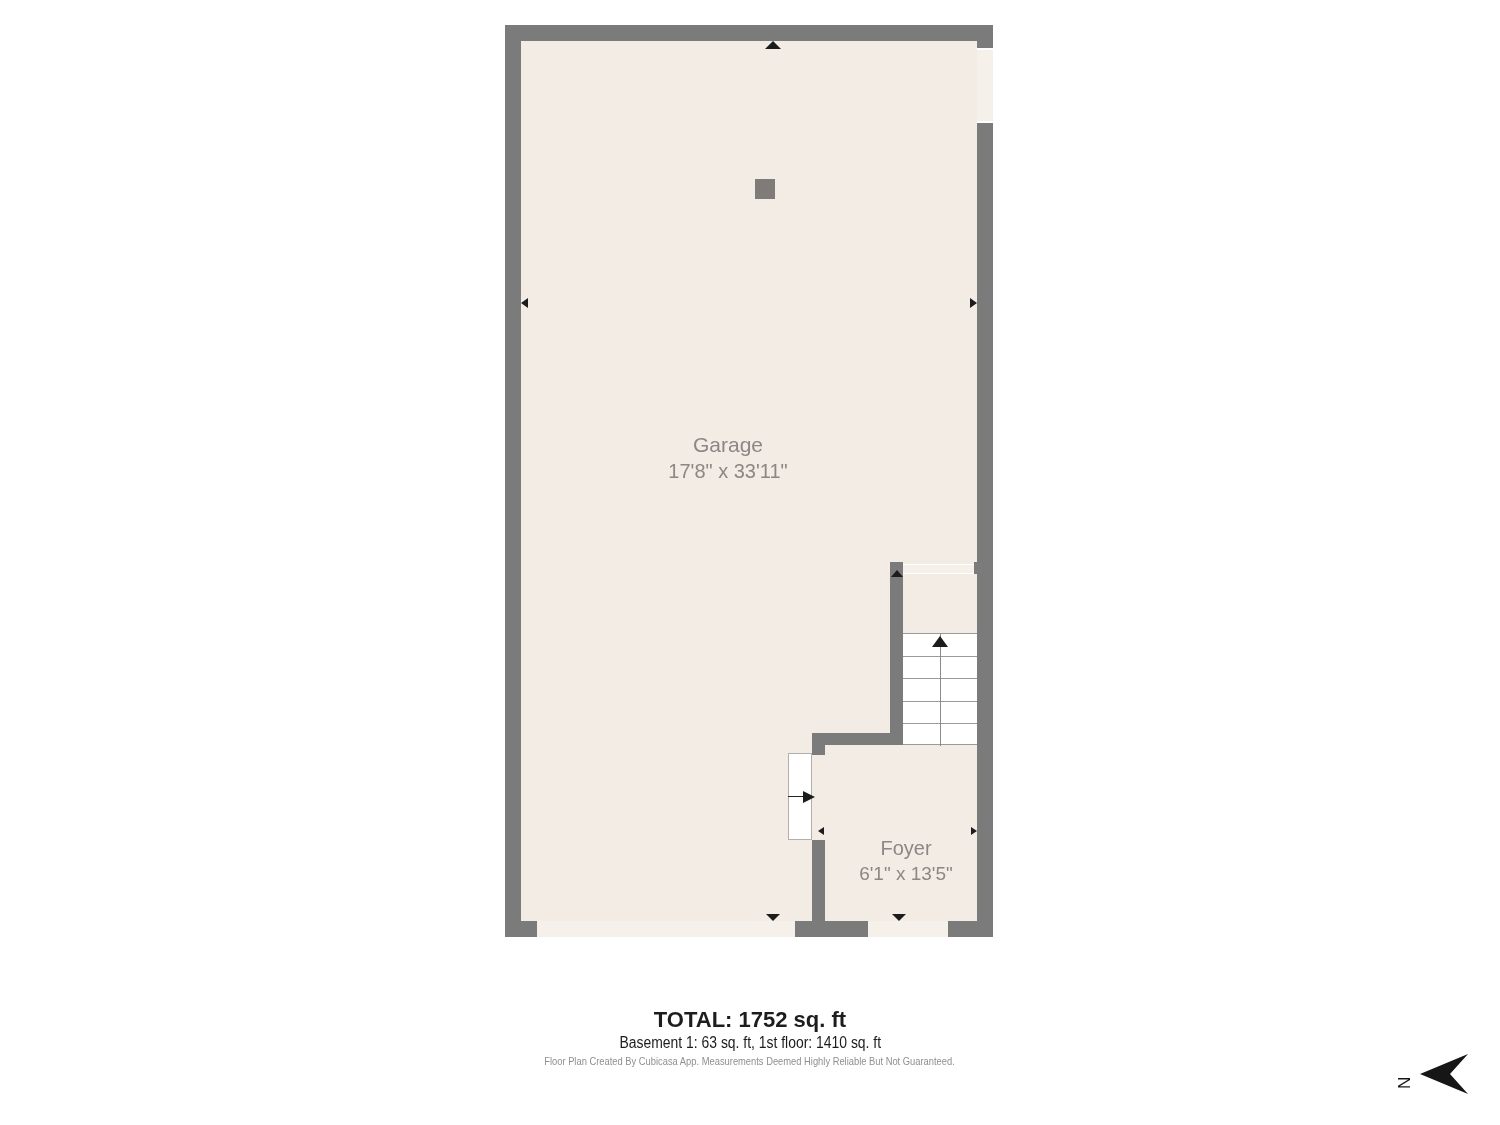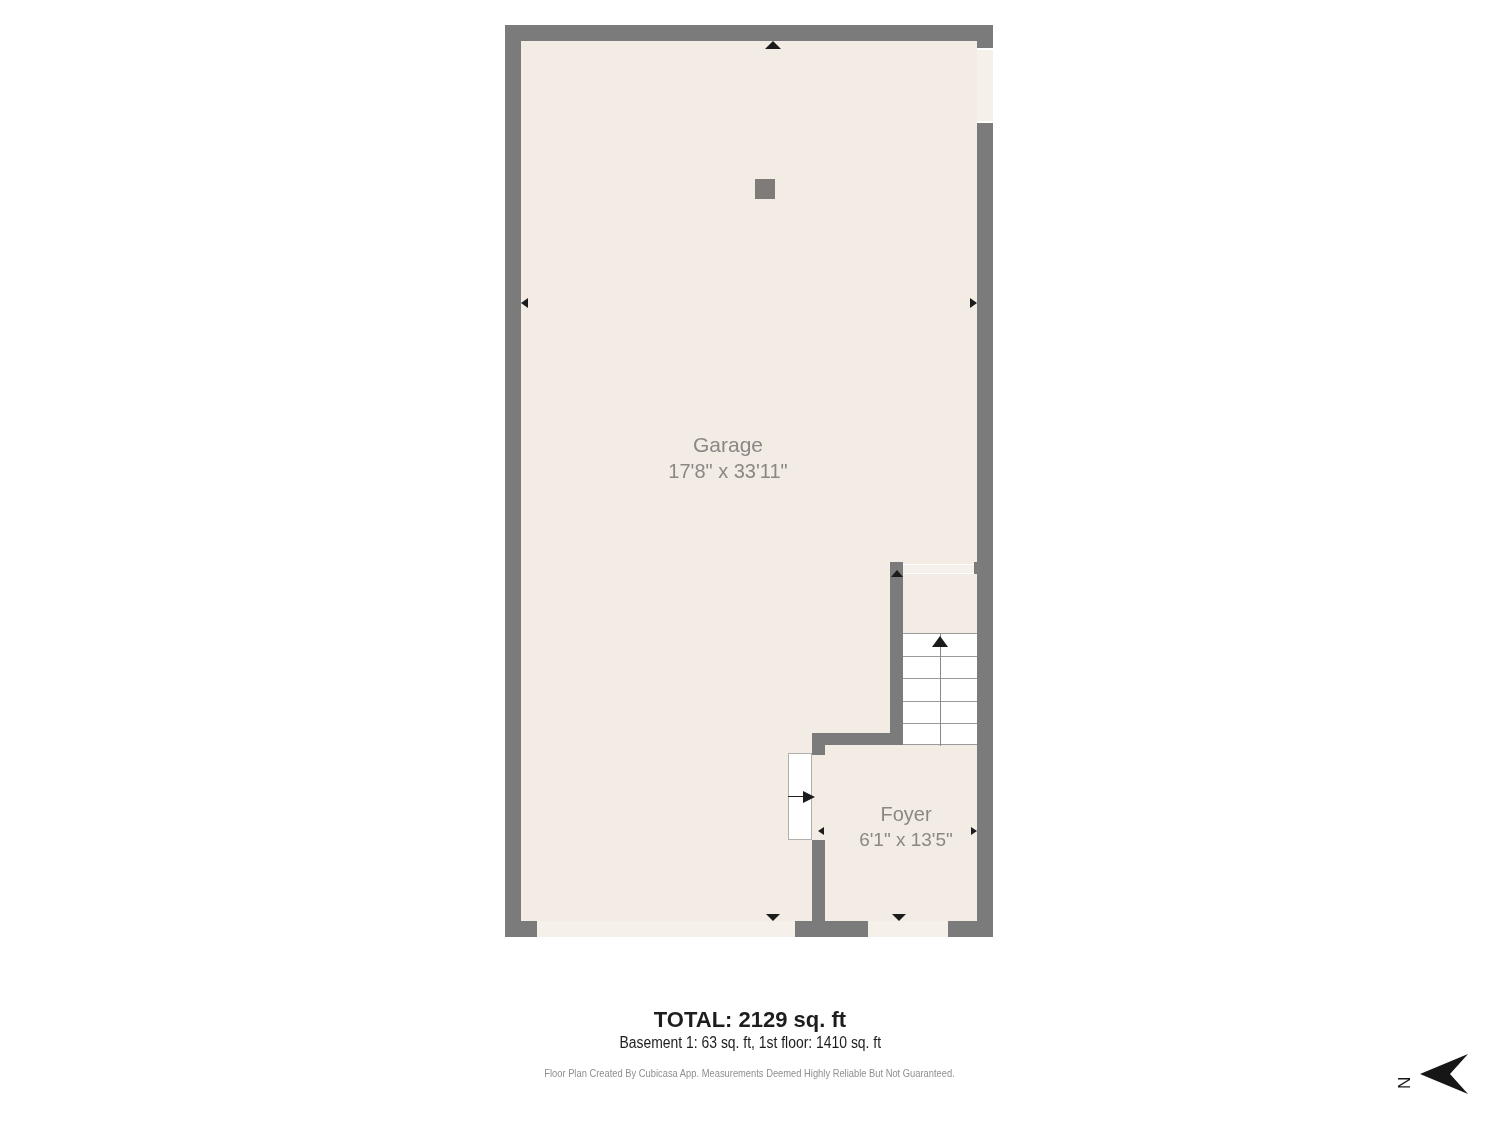--- a/index.html
+++ b/index.html
@@ -52,21 +52,21 @@
   .room-label.foyer .room-dims { font-size:19px; }
 
   
   .footer { position:absolute; left:0; top:1008px; width:1500px; text-align:center; color:var(--footerText); }
   .footer .line { display:block; }
   .footer .l1 { font-size:22px; font-weight:bold; line-height:24px; }
   .footer .l2, .footer .l3 { font-size:16px; line-height:22px; }
   .footer .l2 span, .footer .l3 span, .footer .l4 span {
     display:inline-block; transform:scaleX(0.87); transform-origin:50% 50%;
   }
-  .footer .l4 { margin-top:13px; font-size:11px; line-height:13px; color:var(--mutedText); }
+  .footer .l4 { margin-top:1px; font-size:11px; line-height:13px; color:var(--mutedText); }
   .footer .l4 span { transform:scaleX(0.85); }
 
   .compass { position:absolute; left:1394px; top:1048px; width:76px; height:54px; }
 </style>
 </head>
 <body>
 
 <div class="stage">
 
   <div class="abs" style="left:0;top:0;width:1500px;height:1125px;">
@@ -110,28 +110,28 @@
     <div class="tri tri-up-sm" style="left:891px; top:570px;"></div>
     <div class="tri tri-left-sm" style="left:818px; top:827px;"></div>
     <div class="tri tri-right-sm" style="left:971px; top:827px;"></div>
     <div class="tri tri-down" style="left:766px; top:914px;"></div>
     <div class="tri tri-down" style="left:892px; top:914px;"></div>
 
     <div class="room-label" style="left:578px; top:432px; width:300px;">
       <span class="room-name">Garage</span>
       <span class="room-dims">17'8" x 33'11"</span>
     </div>
-    <div class="room-label foyer" style="left:806px; top:801px; width:200px;">
+    <div class="room-label foyer" style="left:806px; top:835px; width:200px;">
       <span class="room-name">Foyer</span>
       <span class="room-dims">6'1" x 13'5"</span>
     </div>
   </div>
 
   <div class="footer">
-    <span class="line l1">TOTAL: 2129 sq. ft</span>
+    <span class="line l1">TOTAL: 1752 sq. ft</span>
     <span class="line l2"><span>Basement 1: 63 sq. ft, 1st floor: 1410 sq. ft</span></span>
     <span class="line l4"><span>Floor Plan Created By Cubicasa App. Measurements Deemed Highly Reliable But Not Guaranteed.</span></span>
   </div>
 
   <div class="compass">
     <svg width="76" height="54" viewBox="0 0 76 54">
       <text transform="translate(16,41) rotate(-90)" font-size="17" fill="#161616" font-family="Liberation Sans, sans-serif">N</text>
       <polygon points="26,26 74,6 56,26 74,46" fill="#161616"></polygon>
     </svg>
   </div>

